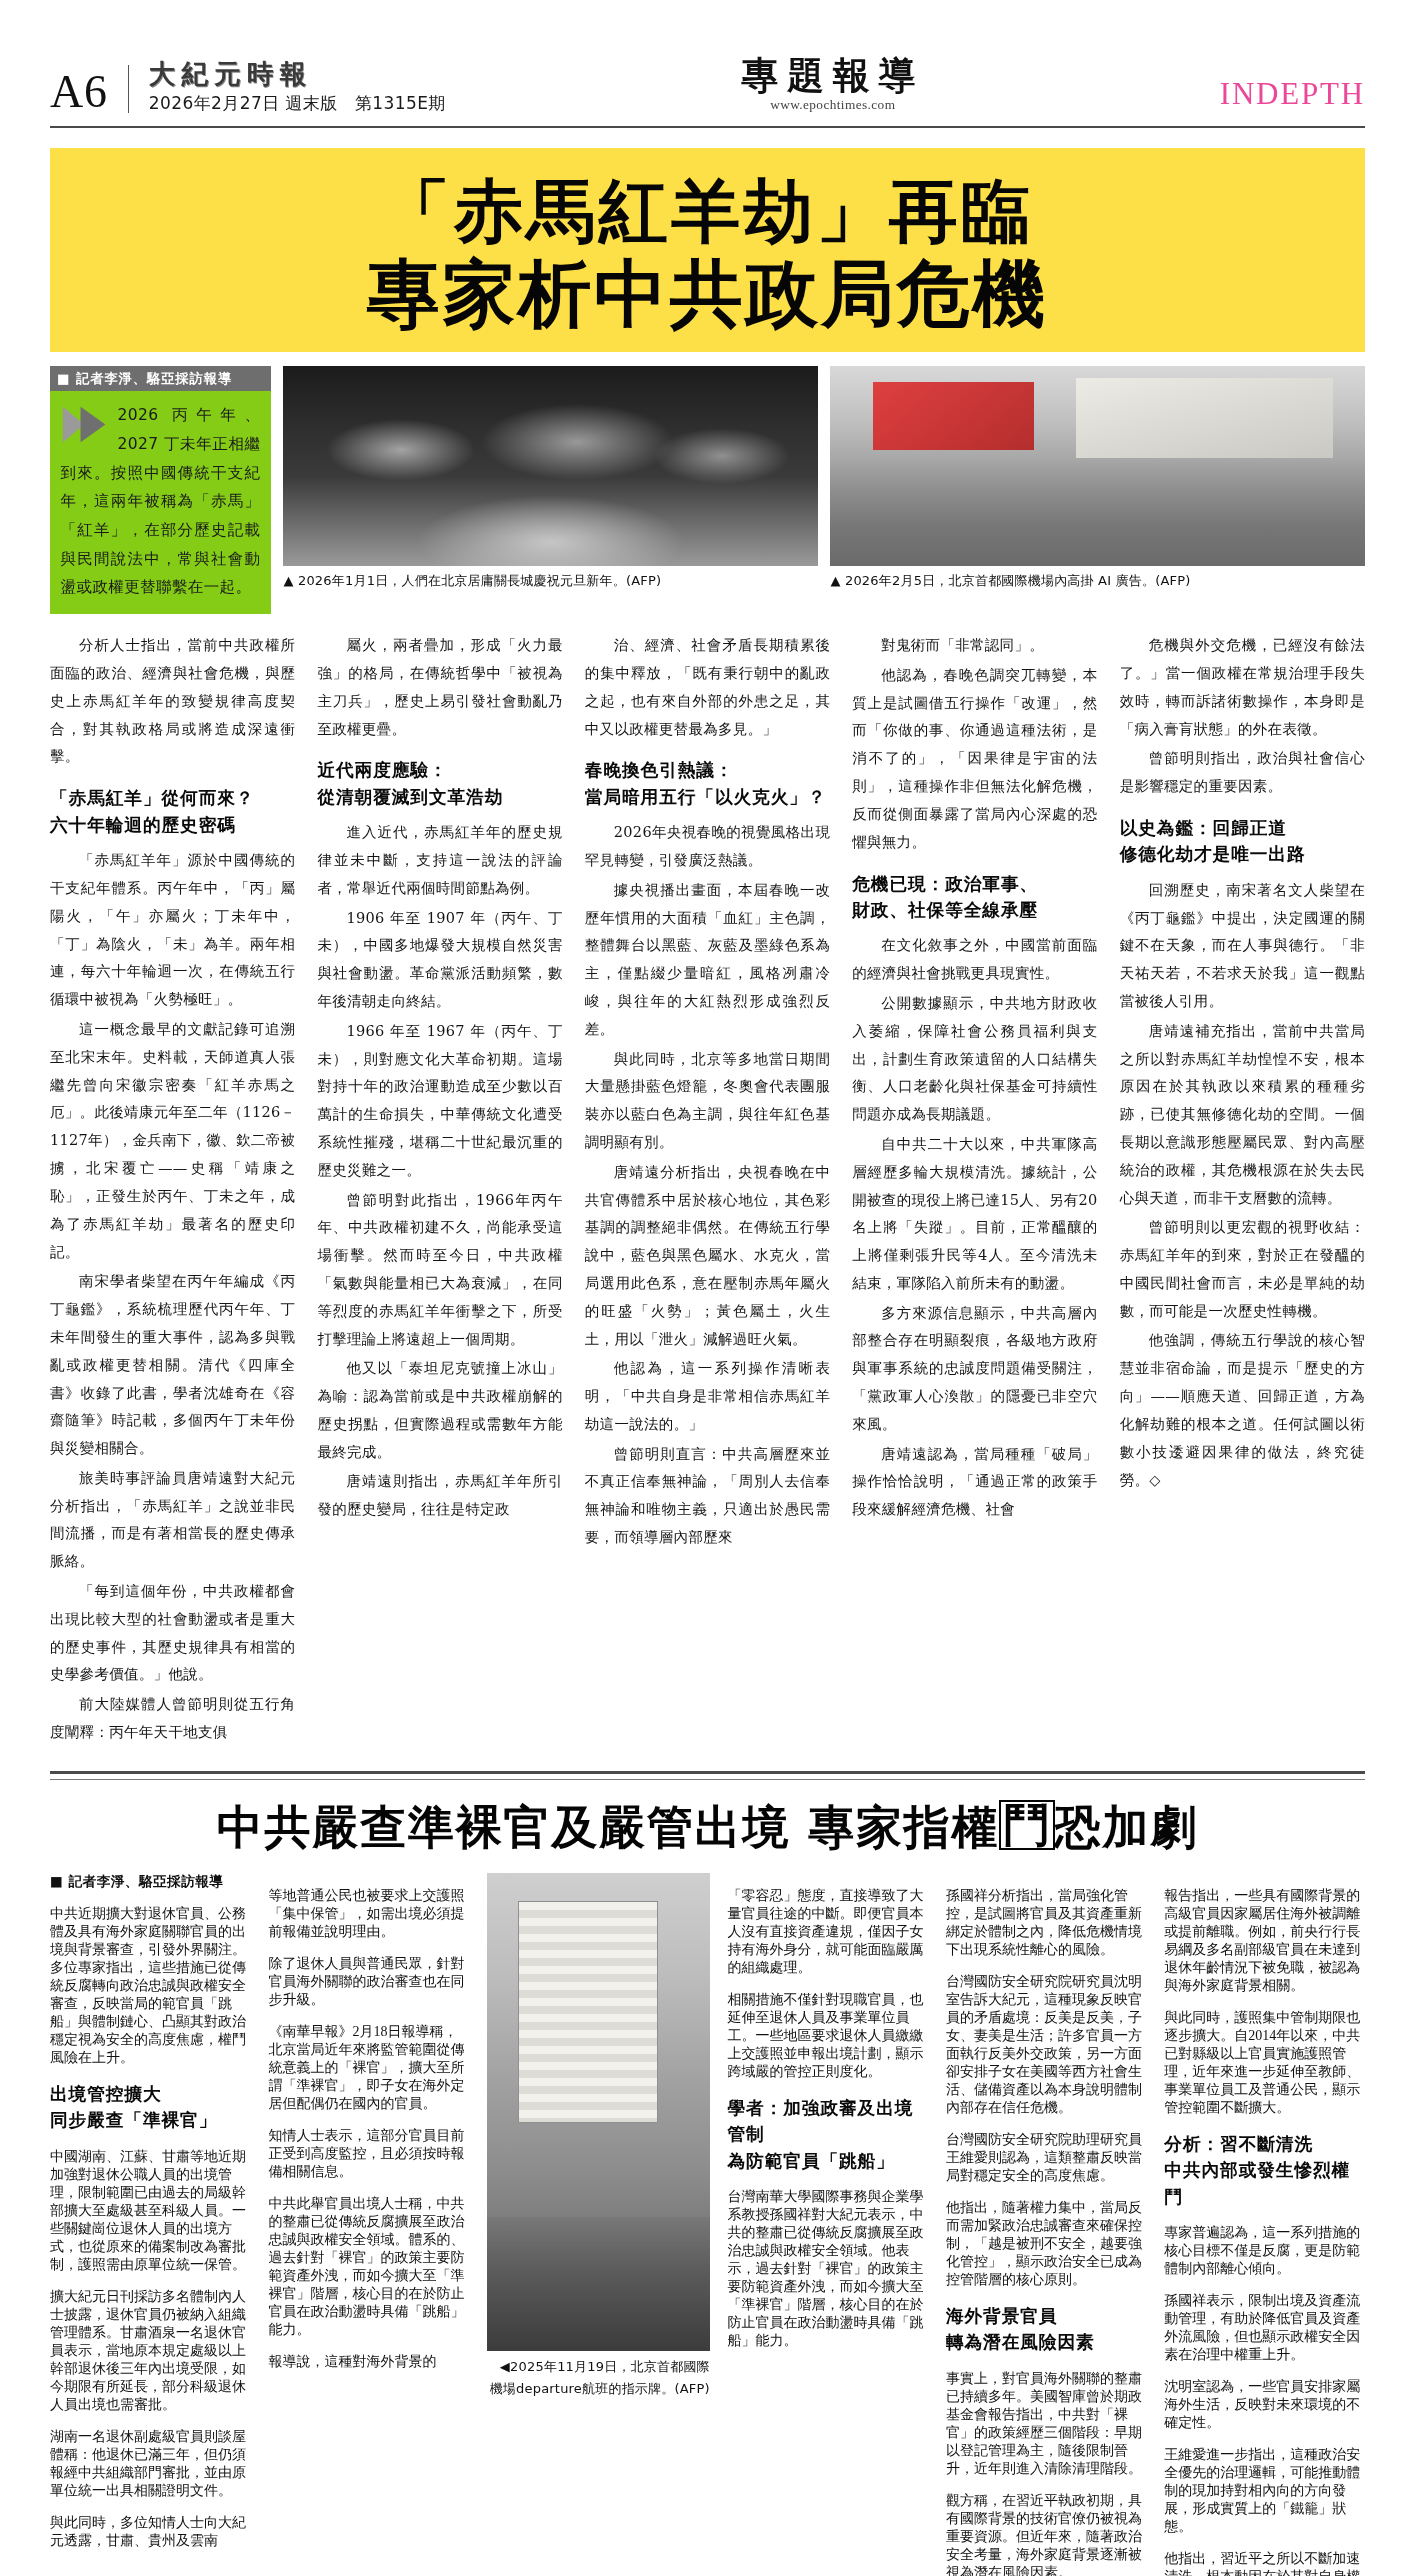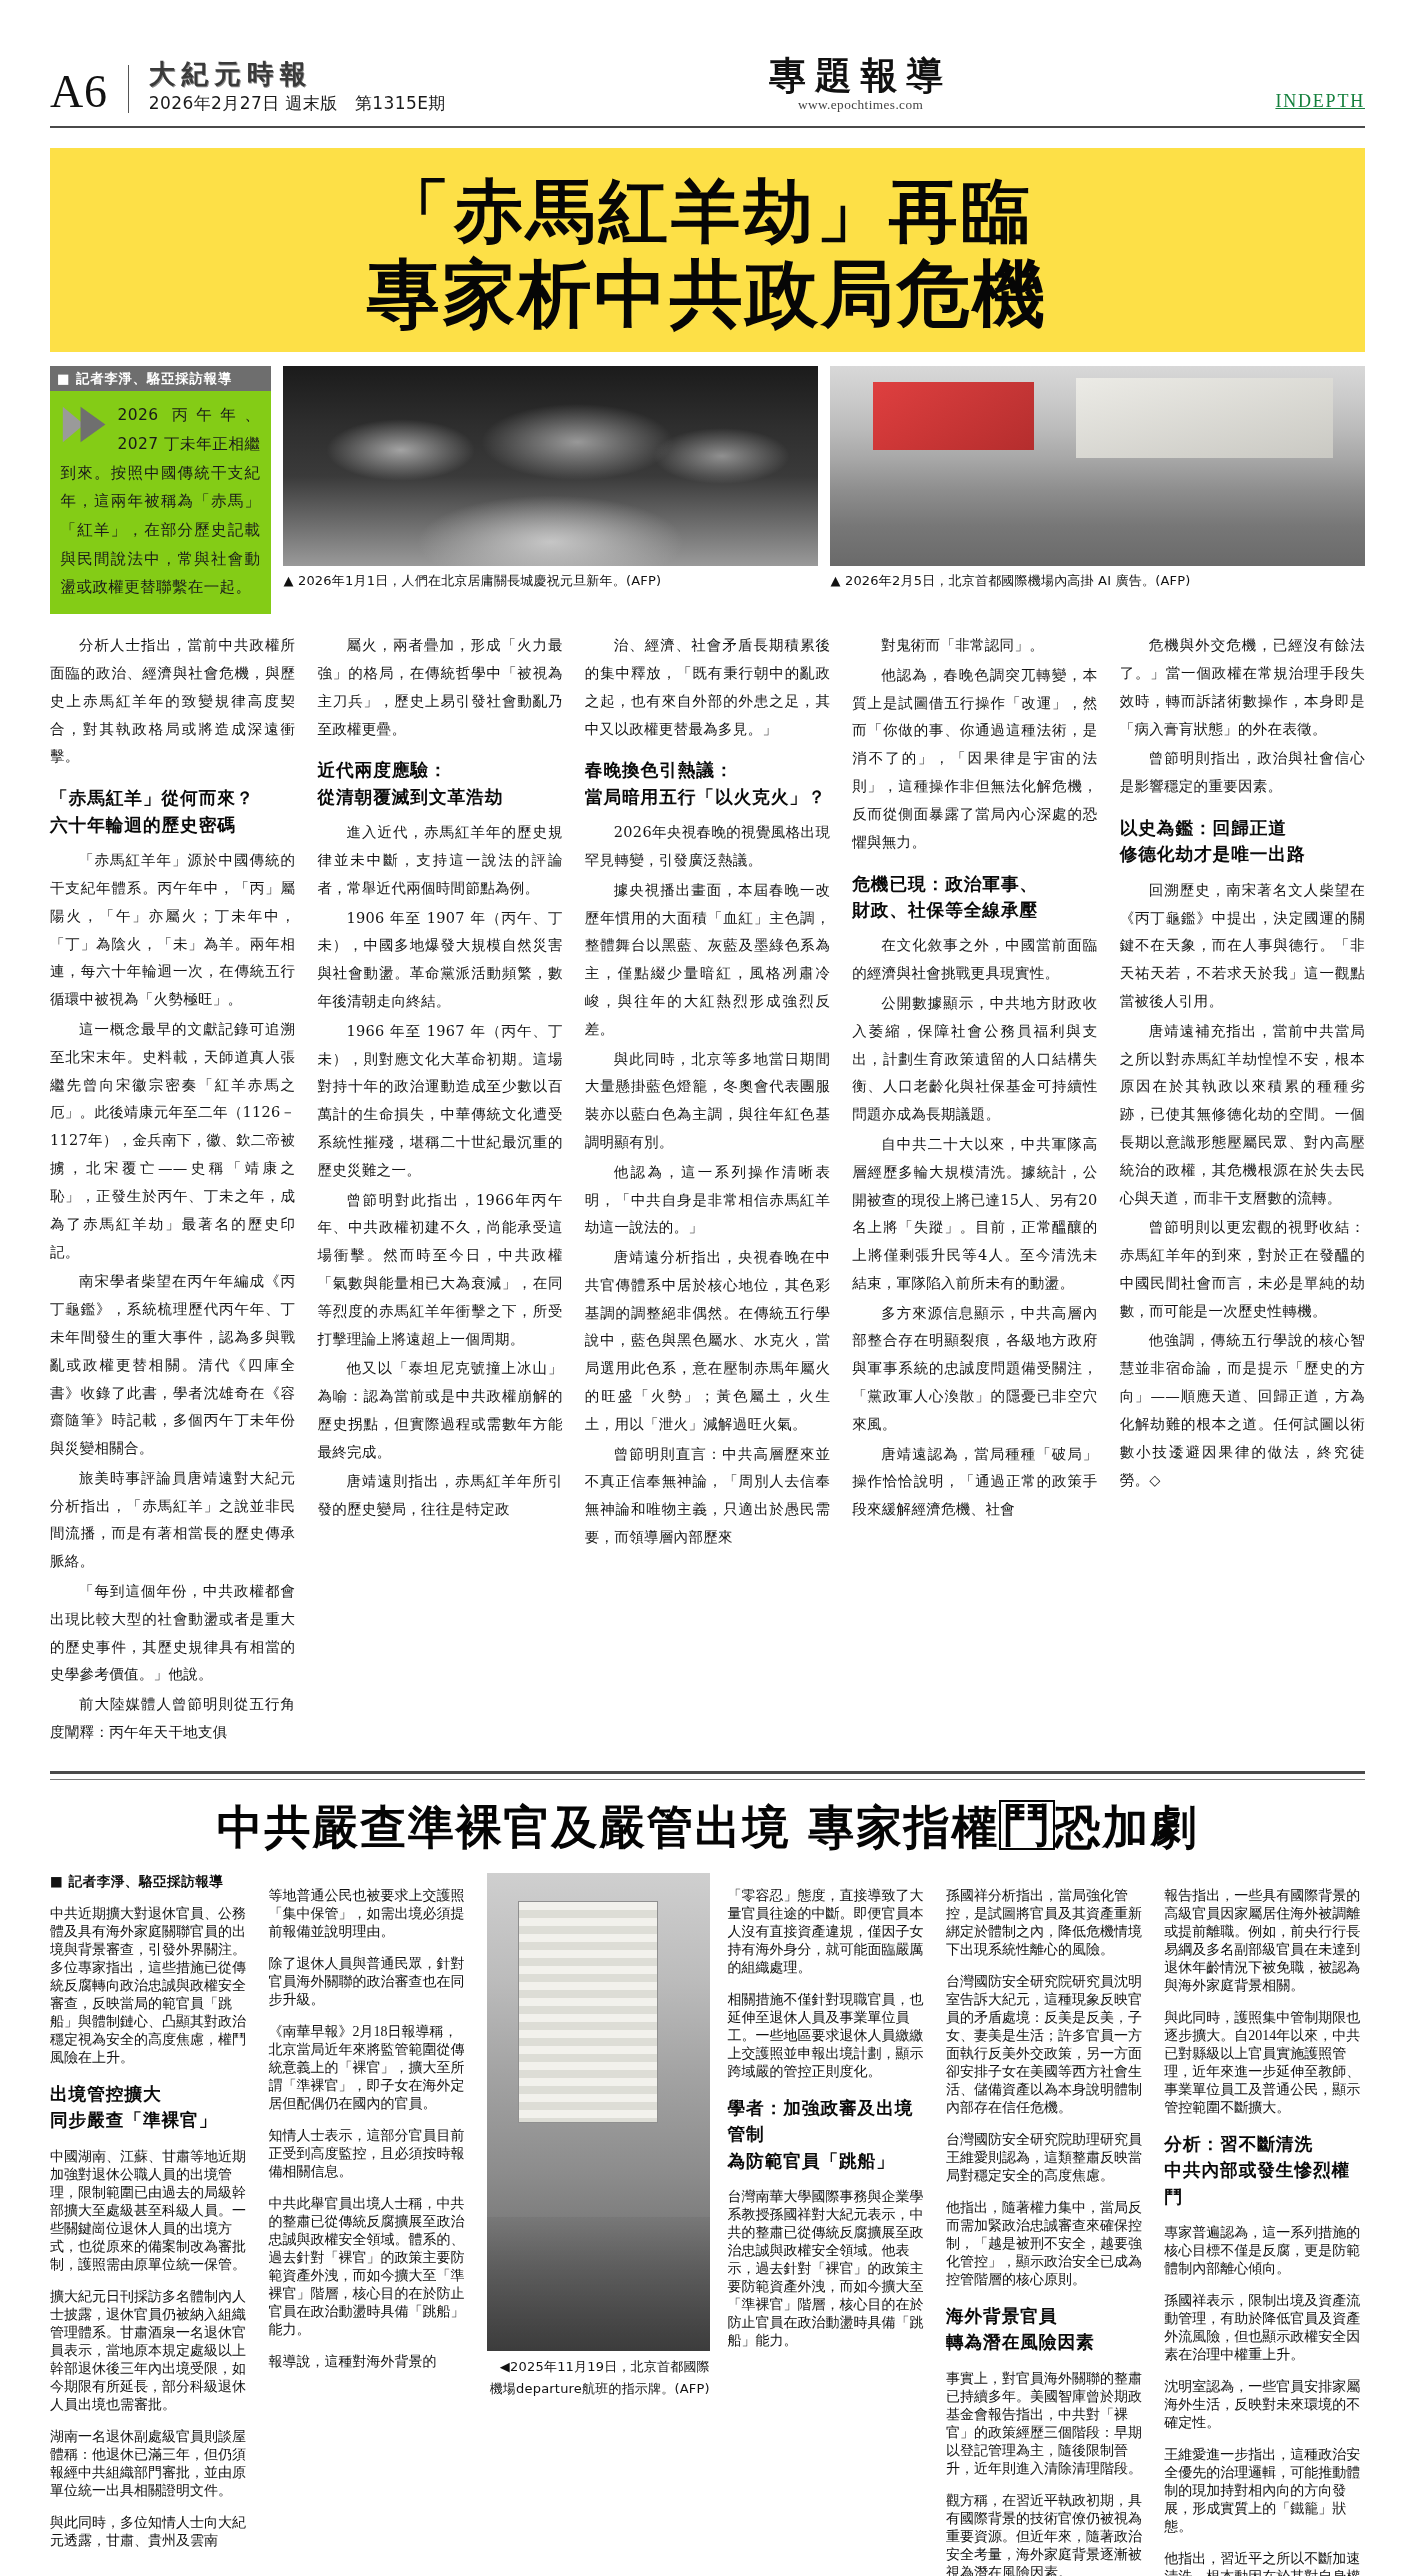--- a/index.html
+++ b/index.html
@@ -30,23 +30,22 @@
   }
   .mast-center{flex:1;text-align:center;padding-bottom:1.8px;}
   .mast-section{
     font-family:"DejaVu Serif","Liberation Serif",serif;
     font-weight:bold;font-size:37px;letter-spacing:8.8px;color:#111;line-height:1;
   }
   .mast-url{
     font-family:"Liberation Serif",serif;font-size:13.3px;color:#444;margin-top:3.5px;letter-spacing:0.4px;
   }
   .mast-right{
-    font-family:"Liberation Serif",serif;font-size:18px;letter-spacing:1.8px;color:#15803d;
+    font-family:"Liberation Serif",serif;font-size:31px;letter-spacing:1.8px;color:#ec4899;
     padding-bottom:3.5px;
-    text-decoration:underline;
   }
   .rule-thick{height:2.7px;background:#4a4a4a;margin-top:10.6px;}
 
   
   .hero{background:#fde047;padding:23px 0 16px;margin-top:19.5px;}
   .hl1,.hl2{
     text-align:center;
     font-family:"DejaVu Sans","Liberation Sans",sans-serif;
     font-weight:bold;color:#060606;
   }
@@ -228,22 +227,22 @@
         <p>曾節明對此指出，1966年丙午年、中共政權初建不久，尚能承受這場衝擊。然而時至今日，中共政權「氣數與能量相已大為衰減」，在同等烈度的赤馬紅羊年衝擊之下，所受打擊理論上將遠超上一個周期。</p>
         <p>他又以「泰坦尼克號撞上冰山」為喻：認為當前或是中共政權崩解的歷史拐點，但實際過程或需數年方能最終完成。</p>
         <p>唐靖遠則指出，赤馬紅羊年所引發的歷史變局，往往是特定政</p>
       </div>
       <div class="col">
         <p>治、經濟、社會矛盾長期積累後的集中釋放，「既有秉行朝中的亂政之起，也有來自外部的外患之足，其中又以政權更替最為多見。」</p>
         <div class="sub"><span>春晚換色引熱議：</span><span class="ln2">當局暗用五行「以火克火」？</span></div>
         <p>2026年央視春晚的視覺風格出現罕見轉變，引發廣泛熱議。</p>
         <p>據央視播出畫面，本屆春晚一改歷年慣用的大面積「血紅」主色調，整體舞台以黑藍、灰藍及墨綠色系為主，僅點綴少量暗紅，風格冽肅冷峻，與往年的大紅熱烈形成強烈反差。</p>
         <p>與此同時，北京等多地當日期間大量懸掛藍色燈籠，冬奧會代表團服裝亦以藍白色為主調，與往年紅色基調明顯有別。</p>
+        <p>唐靖遠分析指出，央視春晚在中共官傳體系中居於核心地位，其色彩基調的調整絕非偶然。在傳統五行學說中，藍色與黑色屬水、水克火，當局選用此色系，意在壓制赤馬年屬火的旺盛「火勢」；黃色屬土，火生土，用以「泄火」減解過旺火氣。</p>
         <p>他認為，這一系列操作清晰表明，「中共自身是非常相信赤馬紅羊劫這一說法的。」</p>
-        <p>唐靖遠分析指出，央視春晚在中共官傳體系中居於核心地位，其色彩基調的調整絕非偶然。在傳統五行學說中，藍色與黑色屬水、水克火，當局選用此色系，意在壓制赤馬年屬火的旺盛「火勢」；黃色屬土，火生土，用以「泄火」減解過旺火氣。</p>
         <p>曾節明則直言：中共高層歷來並不真正信奉無神論，「周別人去信奉無神論和唯物主義，只適出於愚民需要，而領導層內部歷來</p>
       </div>
       <div class="col">
         <p>對鬼術而「非常認同」。</p>
         <p>他認為，春晚色調突兀轉變，本質上是試圖借五行操作「改運」，然而「你做的事、你通過這種法術，是消不了的」，「因果律是宇宙的法則」，這種操作非但無法化解危機，反而從側面暴露了當局內心深處的恐懼與無力。</p>
         <div class="sub"><span>危機已現：政治軍事、</span><span class="ln2">財政、社保等全線承壓</span></div>
         <p>在文化敘事之外，中國當前面臨的經濟與社會挑戰更具現實性。</p>
         <p>公開數據顯示，中共地方財政收入萎縮，保障社會公務員福利與支出，計劃生育政策遺留的人口結構失衡、人口老齡化與社保基金可持續性問題亦成為長期議題。</p>
         <p>自中共二十大以來，中共軍隊高層經歷多輪大規模清洗。據統計，公開被查的現役上將已達15人、另有20名上將「失蹤」。目前，正常醞釀的上將僅剩張升民等4人。至今清洗未結束，軍隊陷入前所未有的動盪。</p>
         <p>多方來源信息顯示，中共高層內部整合存在明顯裂痕，各級地方政府與軍事系統的忠誠度問題備受關注，「黨政軍人心渙散」的隱憂已非空穴來風。</p>

